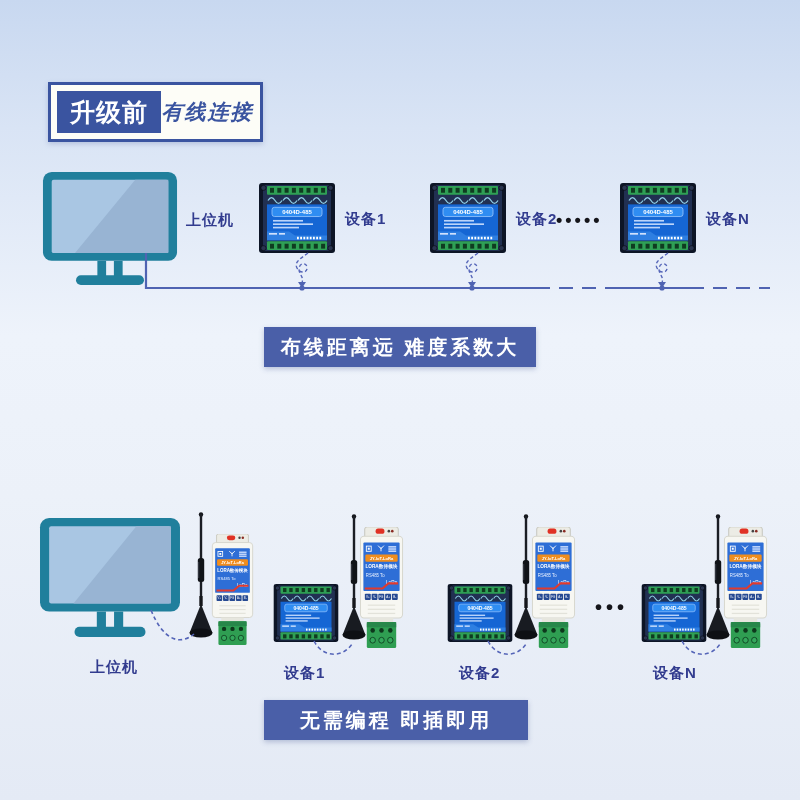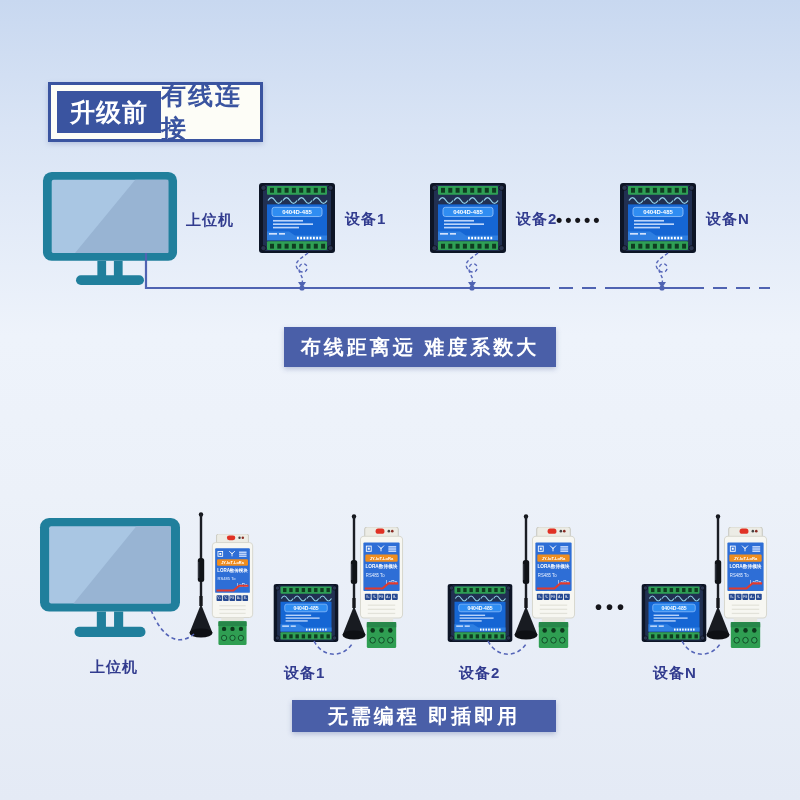--- a/index.html
+++ b/index.html
@@ -7,24 +7,24 @@
   .canvas{position:relative;width:800px;height:800px;overflow:hidden;
     background:linear-gradient(180deg,#c8d8f0 0%,#d9e4f5 16%,#eef3fb 42%,#ecf1f9 62%,#e4eaf5 100%);}
   svg{display:block;}
   svg text{font-family:"Liberation Sans",sans-serif;}
   .defs{position:absolute;width:0;height:0;}
   .abs{position:absolute;}
   .badge{position:absolute;left:48px;width:215px;height:60px;border:3px solid var(--accent,#3a54a0);
     background:#fdfdf7;box-sizing:border-box;display:flex;padding:6px;box-shadow:0 2px 5px rgba(70,90,150,.25);}
   .badge-tag{width:104px;background:var(--accent,#3a54a0);color:#fff;font-size:25px;font-weight:bold;
     display:flex;align-items:center;justify-content:center;letter-spacing:1px;}
-  .badge-title{flex:1;color:var(--accent,#3a54a0);font-size:25px;font-weight:bold;
-    display:flex;align-items:center;justify-content:center;letter-spacing:2px;}
+  .badge-title{flex:1;color:var(--accent,#3a54a0);font-size:21px;font-weight:bold;
+    display:flex;align-items:center;justify-content:center;letter-spacing:2px;font-style:italic;}
   .caption{position:absolute;background:var(--caption-bg,#4a5fa8);color:#fff;font-size:20px;font-weight:bold;
-    display:flex;align-items:center;justify-content:center;letter-spacing:3px;box-shadow:0 2px 5px rgba(60,80,140,.3);margin-left:20px;}
+    display:flex;align-items:center;justify-content:center;letter-spacing:3px;box-shadow:0 2px 5px rgba(60,80,140,.3);}
   .lbl{position:absolute;color:var(--label,#323c8f);font-size:15px;font-weight:bold;letter-spacing:1px;white-space:nowrap;}
   .dots{position:absolute;color:var(--dots,#15151a);font-weight:bold;white-space:nowrap;}
   .dots.five{left:556px;top:211px;font-size:18px;letter-spacing:3px;line-height:18px;}
   .dots.three{left:595px;top:597px;font-size:20px;letter-spacing:4px;line-height:20px;}
   .overlay{position:absolute;left:0;top:0;pointer-events:none;}
 </style>
 </head>
 <body>
 
 <div class="canvas">
@@ -247,21 +247,21 @@
       <use href="#sym-io"></use>
     </svg>
   <svg class="abs" style="left:722px;top:527px;" width="47" height="122" viewBox="0 0 48 118" preserveAspectRatio="none">
       <use href="#sym-lora"></use>
     </svg>
   <svg class="abs" style="left:704px;top:514px;" width="28" height="128" viewBox="0 0 28 128" preserveAspectRatio="none">
       <use href="#sym-ant"></use>
     </svg>
   <div class="lbl" style="left:653px;top:664px;">设备N</div>
 
-  <div class="caption" style="left:272px;top:700px;width:264px;height:32px;">无需编程 即插即用</div>
+  <div class="caption" style="left:264px;top:700px;width:264px;height:40px;">无需编程 即插即用</div>
 
   <svg class="overlay" width="800" height="800" viewBox="0 0 800 800">
 
     <g stroke="#4f63b2" stroke-width="2.2" fill="none">
       <path d="M146,253 V288 H536"></path>
       <path d="M536,288 H610" stroke-dasharray="14,9"></path>
       <path d="M610,288 H690"></path>
       <path d="M690,288 H770" stroke-dasharray="14,9"></path>
     </g>
     <circle cx="302" cy="288" r="2.6" fill="#4f63b2"></circle>

